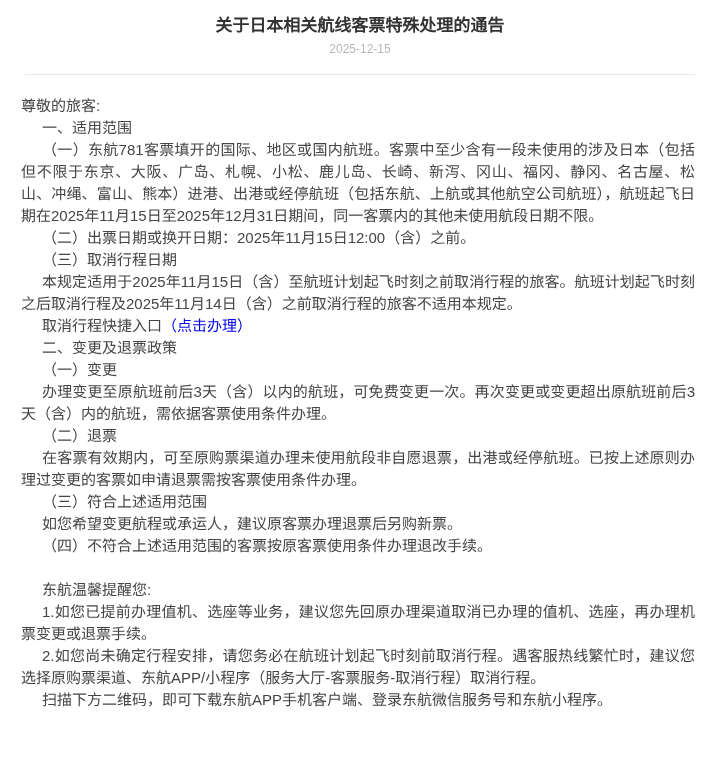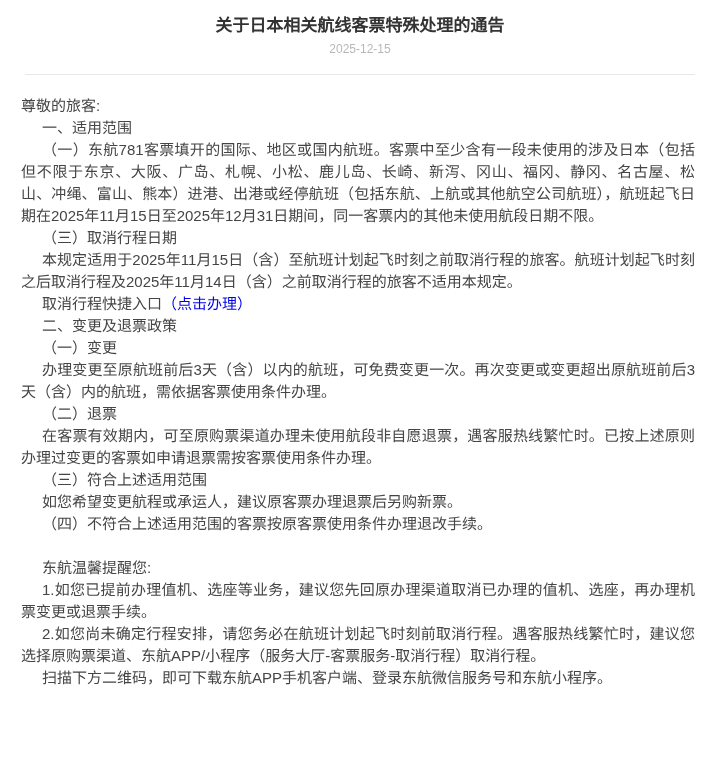--- a/index.html
+++ b/index.html
@@ -60,28 +60,29 @@
 <div class="page">
   <header class="notice-header">
     <h1 class="title">关于日本相关航线客票特殊处理的通告</h1>
     <div class="date">2025-12-15</div>
   </header>
   <hr class="divider">
   <main class="body">
       <p class="">尊敬的旅客:</p>
       <p class="indent">一、适用范围</p>
       <p class="indent">（一）东航781客票填开的国际、地区或国内航班。客票中至少含有一段未使用的涉及日本（包括但不限于东京、大阪、广岛、札幌、小松、鹿儿岛、长崎、新泻、冈山、福冈、静冈、名古屋、松山、冲绳、富山、熊本）进港、出港或经停航班（包括东航、上航或其他航空公司航班），航班起飞日期在2025年11月15日至2025年12月31日期间，同一客票内的其他未使用航段日期不限。</p>
+      <p class="indent">（二）出票日期或换开日期：2025年11月15日12:00（含）之前。</p>
       <p class="indent">（三）取消行程日期</p>
       <p class="indent">本规定适用于2025年11月15日（含）至航班计划起飞时刻之前取消行程的旅客。航班计划起飞时刻之后取消行程及2025年11月14日（含）之前取消行程的旅客不适用本规定。</p>
       <p class="indent"><span>取消行程快捷入口</span><a href="#">（点击办理）</a></p>
       <p class="indent">二、变更及退票政策</p>
       <p class="indent">（一）变更</p>
       <p class="indent">办理变更至原航班前后3天（含）以内的航班，可免费变更一次。再次变更或变更超出原航班前后3天（含）内的航班，需依据客票使用条件办理。</p>
       <p class="indent">（二）退票</p>
-      <p class="indent">在客票有效期内，可至原购票渠道办理未使用航段非自愿退票，遇客服热线繁忙时。已按上述原则办理过变更的客票如申请退票需按客票使用条件办理。</p>
+      <p class="indent">在客票有效期内，可至原购票渠道办理未使用航段非自愿退票，出港或经停航班。已按上述原则办理过变更的客票如申请退票需按客票使用条件办理。</p>
       <p class="indent">（三）符合上述适用范围</p>
       <p class="indent">如您希望变更航程或承运人，建议原客票办理退票后另购新票。</p>
       <p class="indent">（四）不符合上述适用范围的客票按原客票使用条件办理退改手续。</p>
       <p class="blank"></p>
       <p class="indent">东航温馨提醒您:</p>
       <p class="indent">1.如您已提前办理值机、选座等业务，建议您先回原办理渠道取消已办理的值机、选座，再办理机票变更或退票手续。</p>
       <p class="indent">2.如您尚未确定行程安排，请您务必在航班计划起飞时刻前取消行程。遇客服热线繁忙时，建议您选择原购票渠道、东航APP/小程序（服务大厅-客票服务-取消行程）取消行程。</p>
       <p class="indent">扫描下方二维码，即可下载东航APP手机客户端、登录东航微信服务号和东航小程序。</p>
     </main>
 </div>

